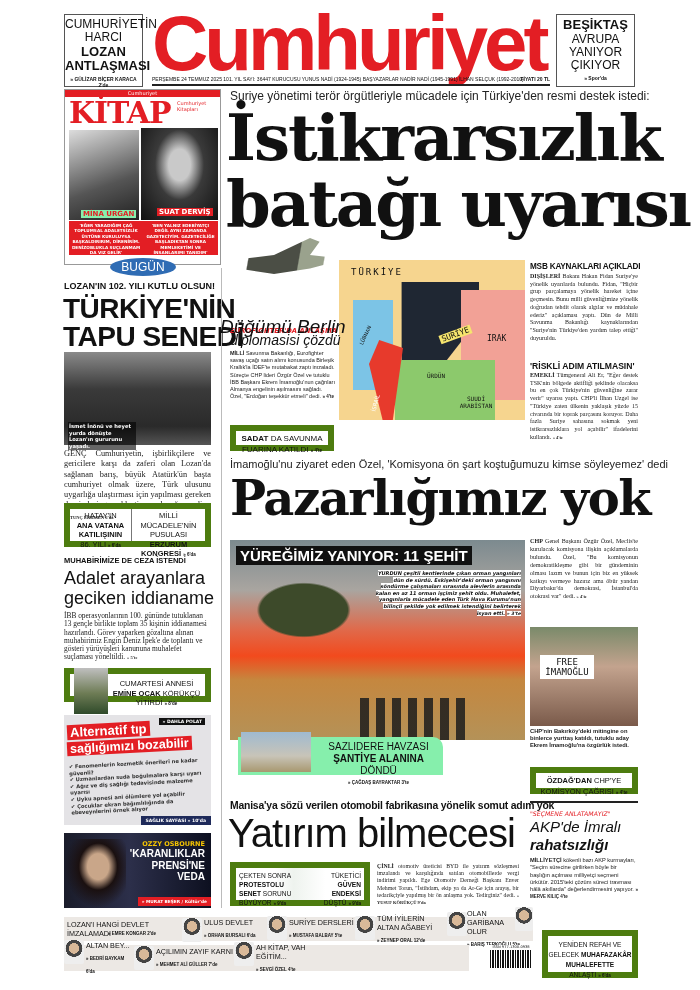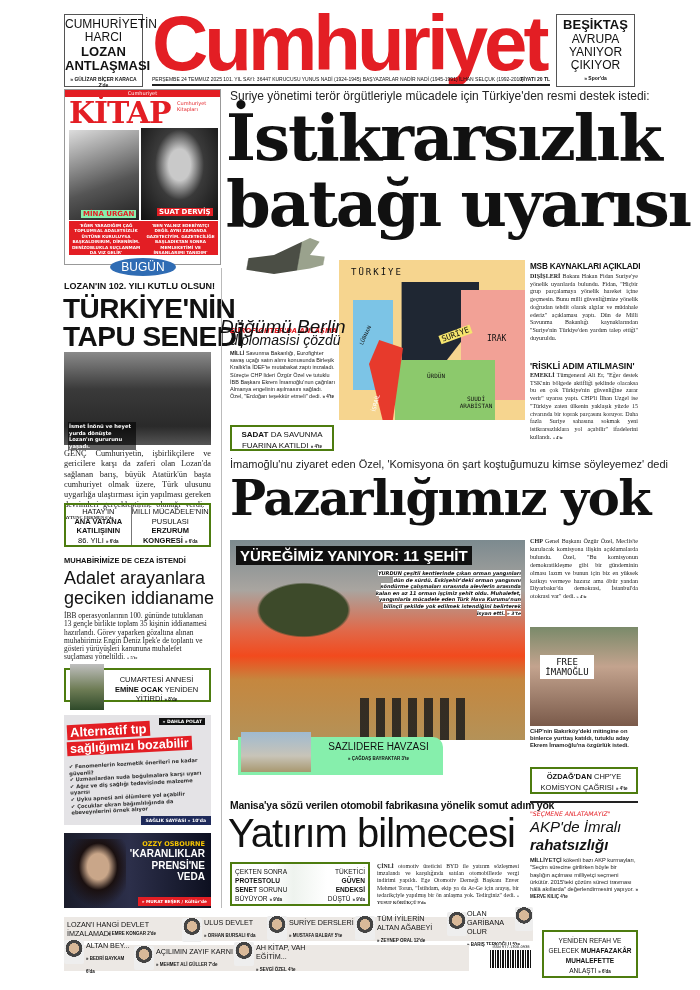--- a/index.html
+++ b/index.html
@@ -19,21 +19,21 @@
   .kitap { background: #fff; border: 1px solid #999; overflow: hidden; }
   .kitap-top { background: #e31e24; color: #fff; font-size: 5px; text-align: center; height: 7px; line-height: 7px; }
   .kitap-title { font-family: "DejaVu Serif", serif; font-weight: 900; color: #e31e24; font-size: 30px; letter-spacing: -1px; line-height: 32px; }
   .photo-bw1 { background: linear-gradient(160deg,#ddd,#555 60%,#222); }
   .photo-bw2 { background: radial-gradient(ellipse at 50% 40%, #c9c9c9 0 20%, #3a3a3a 45%, #111); }
   .redbox { background: #e31e24; color: #fff; font-size: 4.2px; font-weight: bold; text-align: center; line-height: 1.3; padding: 2px; }
   .kicker { font-family: "Liberation Sans", sans-serif; font-weight: bold; font-size: 9px; }
   .bigsans { font-family: "Liberation Sans", sans-serif; font-weight: bold; font-size: 28px; line-height: 27px; letter-spacing: -0.5px; }
   .body-serif { font-family: "Liberation Serif", serif; font-size: 8.3px; line-height: 10.3px; color: #222; }
   .body-sans { font-family: "Liberation Sans", sans-serif; font-size: 7.4px; line-height: 9.6px; color: #222; }
-  .boxed { border: 2px solid #4d7c0f; text-align: center; font-family: "Liberation Sans", sans-serif; }
+  .boxed { border: 6px solid #4d7c0f; text-align: center; font-family: "Liberation Sans", sans-serif; }
   .vrule { background: #bbb; width: 1px; }
   .arrow { font-size: 4.5px; font-weight: bold; }
 
   
   .hl { font-family: "DejaVu Serif", serif; font-weight: 900; letter-spacing: -2px; }
   .subhead { font-family: "Liberation Sans", sans-serif; font-size: 11.5px; color: #222; white-space: nowrap; }
 
   .map { background: #f6d58f; overflow: hidden; }
   .fire { background:
       linear-gradient(180deg, rgba(0,0,0,0) 0%, rgba(0,0,0,0) 60%),
@@ -111,21 +111,21 @@
 <div class="abs lib" style="left:64px;top:588px;font-size:18px;">geciken iddianame</div>
 <div class="abs body-serif" style="left:64px;top:612px;width:147px;font-size:7.4px;line-height:8.3px;">
   <span>İBB operasyonlarının 100. gününde tutuklanan 13 gençle birlikte toplam 35 kişinin iddianamesi hazırlandı. Görev yaparken gözaltına alınan muhabirimiz Engin Deniz İpek'e de toplantı ve gösteri yürüyüşleri kanununa muhalefet suçlaması yöneltildi.</span>
   <span class="arrow">» 5'te</span>
 </div>
 
 <div class="abs boxed" style="left:64px;top:668px;width:147px;height:34px;">
   <div class="abs" style="left:4px;top:-6px;width:34px;height:46px;background:linear-gradient(180deg,#bfbfbf,#6e7c55 55%,#2f4a2a);"></div>
   <div style="margin-left:38px;font-size:7.5px;line-height:9.5px;padding-top:5px;">
     <div>CUMARTESİ ANNESİ</div>
-    <div><b>EMİNE OCAK</b><span> YENİDEN</span></div>
+    <div><b>EMİNE OCAK</b><span> KÖRÜKÇÜ</span></div>
     <div><span>YİTİRDİ</span> <span class="arrow">» 8'de</span></div>
   </div>
 </div>
 
 <div class="abs" style="left:64px;top:715px;width:147px;height:110px;background:#e4e3e6;overflow:hidden;">
   <div class="abs" style="right:6px;top:3px;background:#111;color:#fff;font-size:4.5px;font-weight:bold;padding:1px 3px;">» DAHLA POLAT</div>
   <div class="abs lib" style="left:3px;top:8px;background:#e31e24;color:#fff;font-size:13px;font-weight:bold;padding:0 3px;transform:rotate(-3deg);">Alternatif tıp</div>
   <div class="abs lib" style="left:3px;top:24px;background:#e31e24;color:#fff;font-size:12.5px;font-weight:bold;padding:0 3px;transform:rotate(-3deg);">sağlığımızı bozabilir</div>
   <ul class="abs" style="left:6px;top:45px;width:135px;list-style:none;font-size:5.2px;line-height:6.6px;font-weight:bold;color:#333;transform:rotate(-3deg);">
     <li>✔ <span>Fenomenlerin kozmetik önerileri ne kadar güvenli?</span></li>
@@ -201,20 +201,21 @@
   <div class="abs" style="right:4px;top:30px;width:150px;font-size:5px;line-height:6.6px;color:#111;font-style:italic;font-weight:bold;text-align:right;">
     <span style="background:#fff;">YURDUN çeşitli kentlerinde çıkan orman yangınları dün de sürdü. Eskişehir'deki orman yangınını söndürme çalışmaları sırasında alevlerin arasında kalan en az 11 orman işçimiz şehit oldu. Muhalefet, yangınlarla mücadele eden Türk Hava Kurumu'nun bilinçli şekilde yok edilmek istendiğini belirterek isyan etti.</span>
     <span class="arrow" style="background:#fff;">» 3'te</span>
   </div>
   <div class="abs" style="left:130px;top:158px;width:110px;height:42px;background:repeating-linear-gradient(90deg,#1c1c1c 0 9px,transparent 9px 16px);opacity:0.85;"></div>
 </div>
 <div class="abs" style="left:238px;top:737px;width:205px;height:38px;background:#86efac;border-radius:0 10px 0 0;">
   <div class="abs" style="left:3px;top:-5px;width:70px;height:40px;background:linear-gradient(180deg,#9fbad0,#c8c4b8 60%,#a89870);"></div>
   <div style="margin-left:76px;text-align:center;font-family:'Liberation Sans',sans-serif;padding-top:4px;line-height:12px;">
     <div style="font-size:10px;">SAZLIDERE HAVZASI</div>
+    <div style="font-size:10px;"><b>ŞANTİYE ALANINA</b><span> DÖNDÜ</span></div>
     <div class="arrow">» ÇAĞDAŞ BAYRAKTAR 3'te</div>
   </div>
 </div>
 
 <div class="abs body-serif" style="left:530px;top:538px;width:108px;font-size:6.1px;line-height:7.9px;text-align:justify;">
   <b>CHP</b><span> Genel Başkanı Özgür Özel, Meclis'te kurulacak komisyona ilişkin açıklamalarda bulundu. Özel, "Bu komisyonun demokratikleşme gibi bir gündeminin olması lazım ve bunun için biz en yüksek katkıyı vermeye hazırız ama öbür yandan Diyarbakır'da demokrasi, İstanbul'da otokrasi var" dedi.</span>
   <span class="arrow">» 4'te</span>
 </div>
 <div class="abs" style="left:530px;top:627px;width:108px;height:99px;background:linear-gradient(180deg,#7a8a6a,#c3a38e 40%,#7a5a4a);overflow:hidden;">
   <div class="abs" style="left:10px;top:28px;width:54px;background:#fff;font-size:9px;text-align:center;line-height:10px;padding:2px;font-family:'DejaVu Sans Mono',monospace;">FREE İMAMOĞLU</div>

